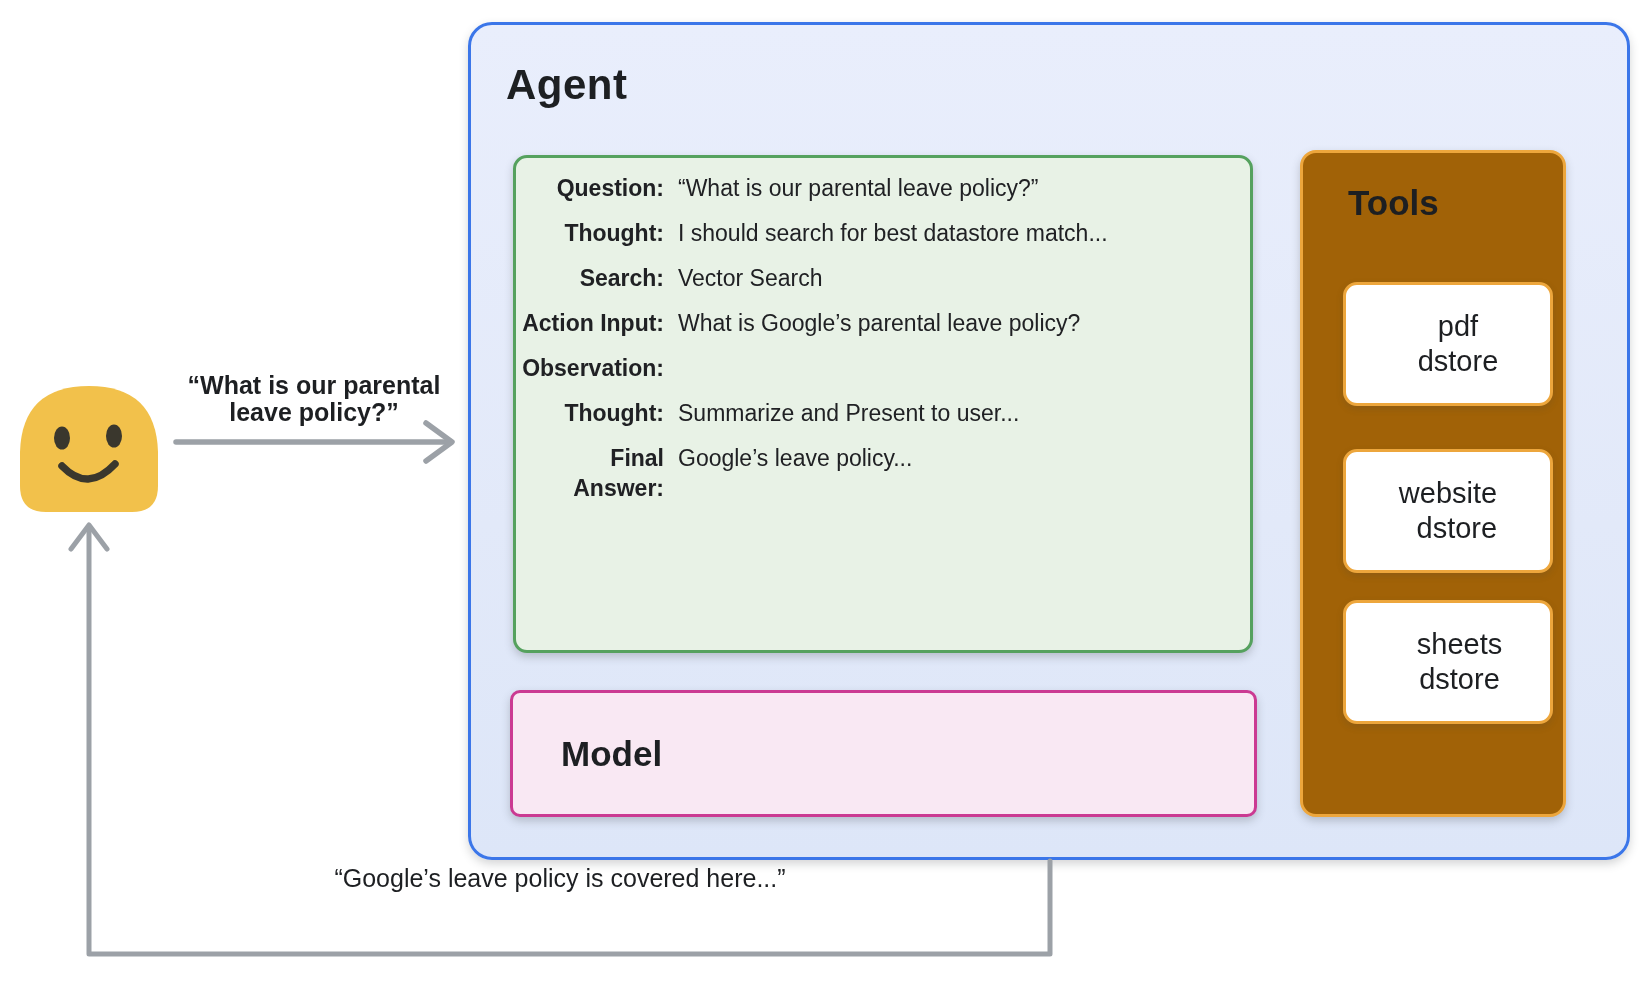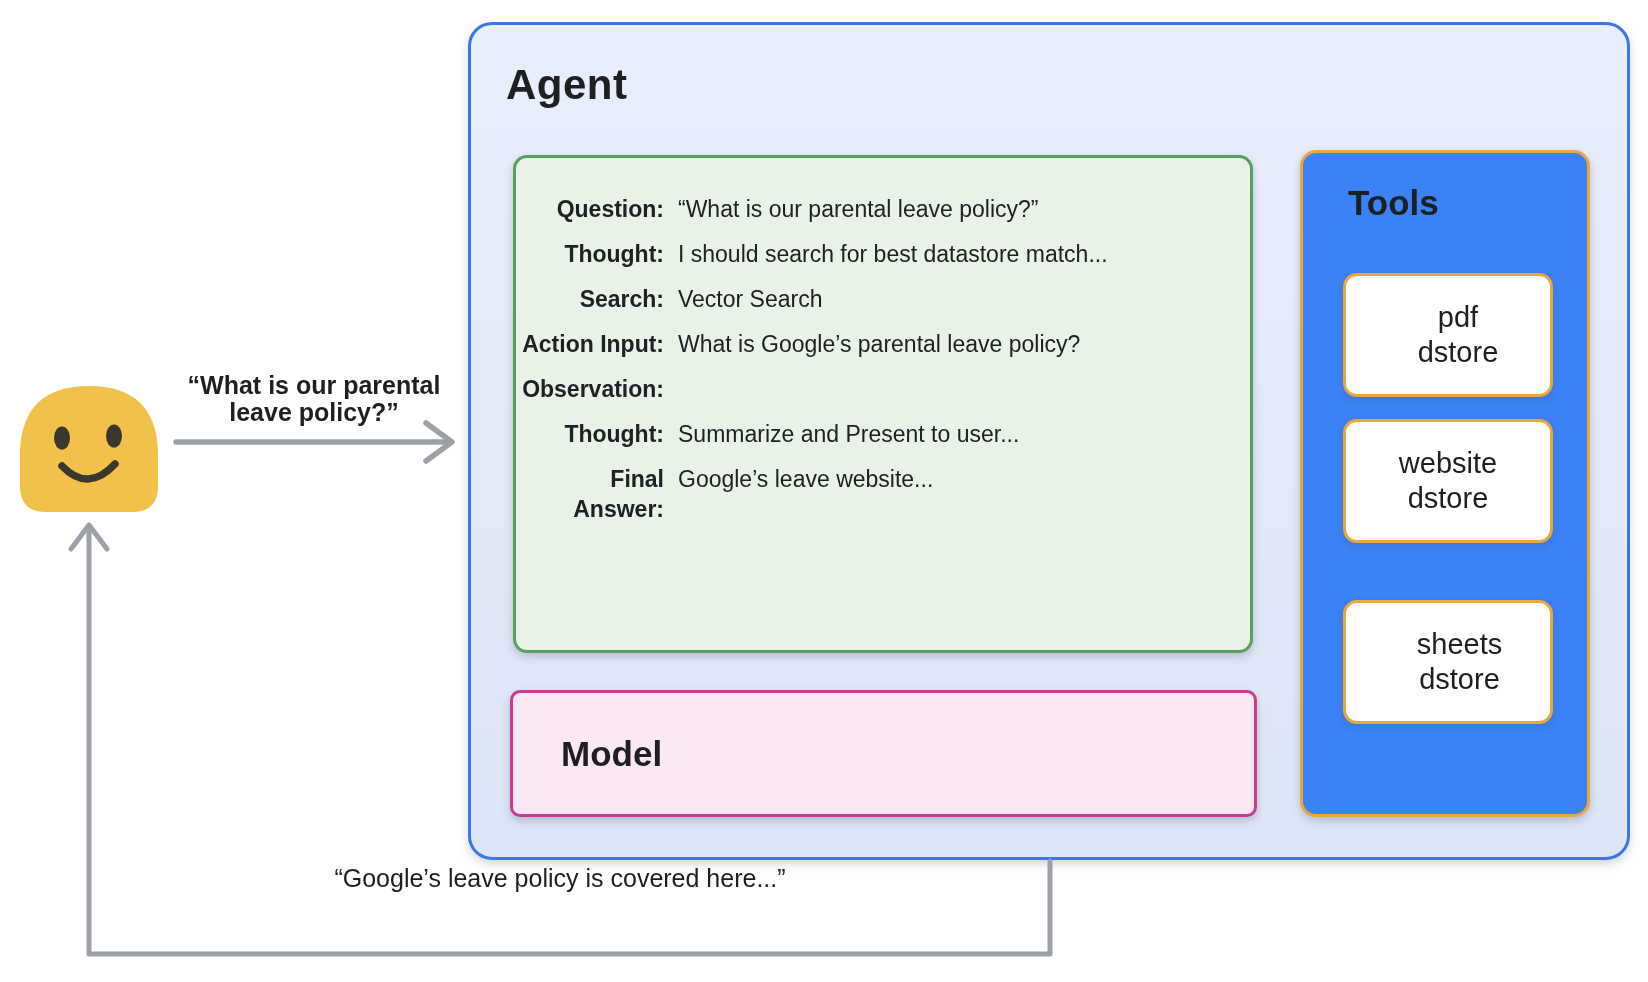--- a/index.html
+++ b/index.html
@@ -42,21 +42,21 @@
   }
 
   
   .scratchpad {
     left: 42px; top: 130px;   
     width: 740px; height: 498px;
     background: #e8f2e6;
     border: 3px solid #55a15e;
     border-radius: 14px;
     box-shadow: 0 4px 9px rgba(60,64,67,0.25);
-    padding-top: 36px;
+    padding-top: 15px;
     padding-left: 6px;
   }
   .sp-row {
     display: flex;
     align-items: flex-start;
     margin-bottom: 15px;
     font-size: 23px;
     line-height: 30px;
   }
   .sp-label {
@@ -81,22 +81,22 @@
   .model-title {
     margin-left: 48px;
     font-size: 35px;
     font-weight: 600;
     color: #1d1f22;
   }
 
   
   .tools-box {
     left: 1300px; top: 150px;
-    width: 290px; height: 667px;
-    background: #3b82f6;
+    width: 266px; height: 667px;
+    background: #a16207;
     border: 3px solid #eda63c;
     border-radius: 16px;
     box-shadow: 0 4px 9px rgba(60,64,67,0.25);
   }
   .tools-title {
     position: absolute;
     left: 45px; top: 30px;
     font-size: 35px;
     font-weight: 600;
     color: #1d1f22;
@@ -111,22 +111,22 @@
     box-shadow: 0 3px 7px rgba(60,64,67,0.18);
     display: flex;
     align-items: center;
     justify-content: center;
     text-align: center;
     font-size: 29px;
     line-height: 35px;
     white-space: pre-line;
     color: #1d1f22;
   }
-  .tool-item-1 { top: 120px; padding-left: 20px; }
-  .tool-item-2 { top: 266px; }
+  .tool-item-1 { top: 129px; padding-left: 20px; }
+  .tool-item-2 { top: 296px; text-align: right; }
   .tool-item-3 { top: 447px; padding-left: 23px; }
 
   
   .request-label {
     position: absolute;
     left: 178px; top: 372px;
     width: 272px;
     text-align: center;
     font-size: 25px;
     line-height: 27px;
@@ -176,21 +176,21 @@
       </div>
       <div class="sp-row">
         <div class="sp-label">Observation:</div>
       </div>
       <div class="sp-row">
         <div class="sp-label">Thought:</div>
         <div class="sp-value">Summarize and Present to user...</div>
       </div>
       <div class="sp-row">
         <div class="sp-label">Final Answer:</div>
-        <div class="sp-value">Google’s leave website...</div>
+        <div class="sp-value">Google’s leave policy...</div>
       </div>
     </div>
   </div>
 
   <div class="box model-box">
     <div class="model-title">Model</div>
   </div>
 
   <div class="box tools-box">
     <div class="tools-title">Tools</div>

